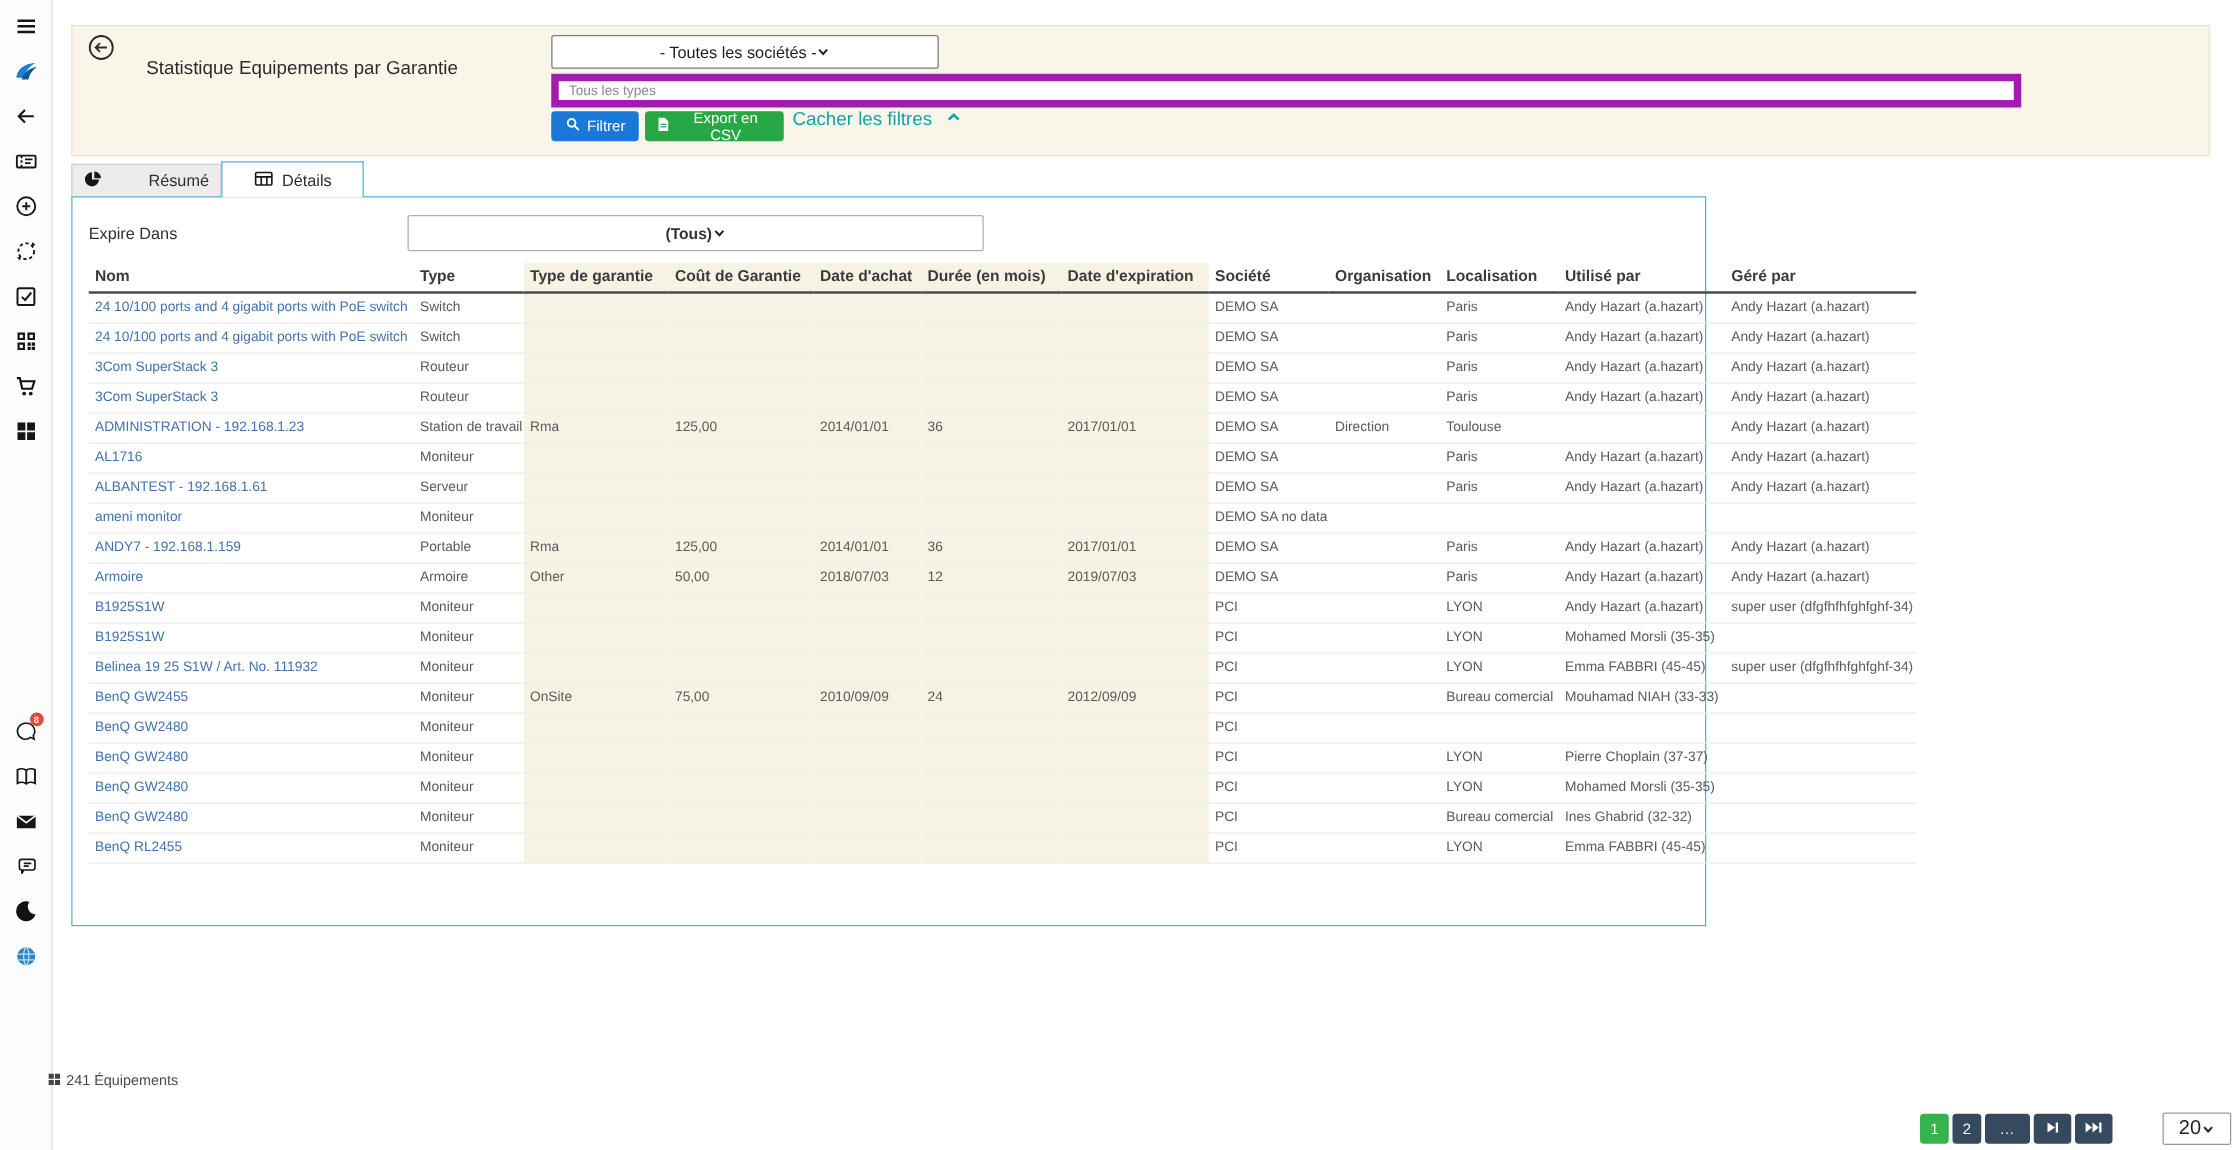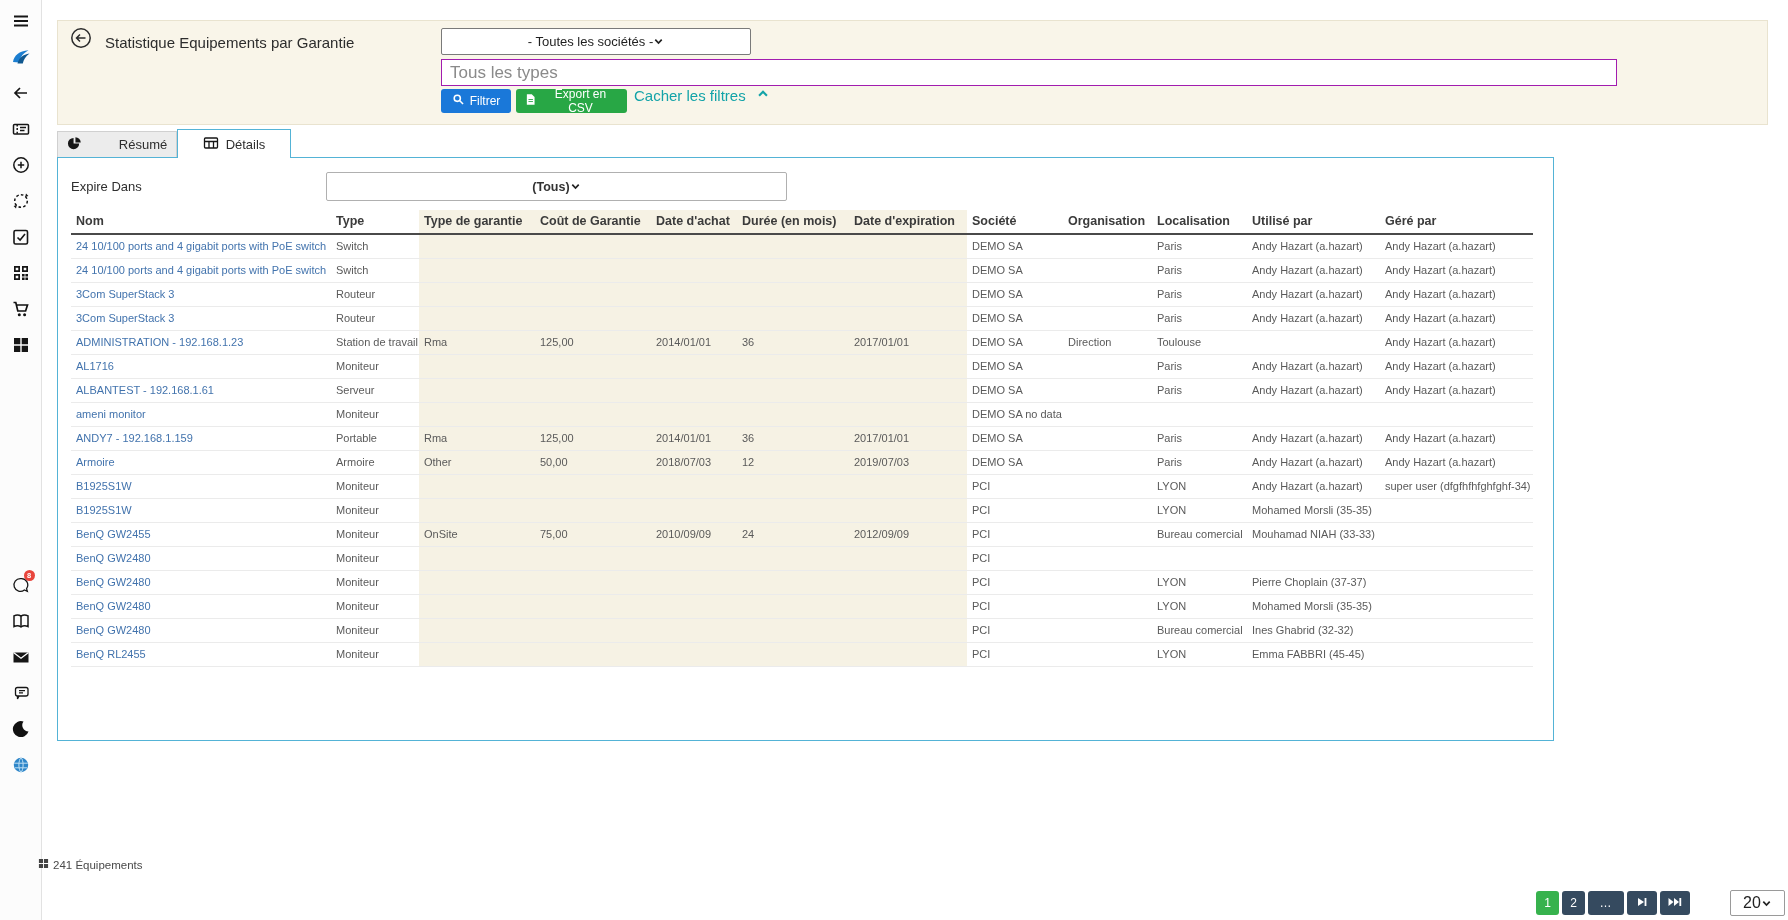--- a/index.html
+++ b/index.html
@@ -12,35 +12,35 @@
   
   .sidebar{position:absolute;left:0;top:0;width:41px;height:920px;background:#fcfcfc;border-right:1px solid #e2e2e2;}
   .side-top,.side-bottom{position:absolute;left:0;width:41px;display:flex;flex-direction:column;align-items:center;}
   .side-top{top:10px;gap:14px;}
   .side-bottom{top:574px;gap:14px;}
   .sicon{width:22px;height:22px;display:flex;align-items:center;justify-content:center;cursor:pointer;position:relative;}
   .sicon svg{width:20px;height:20px;}
   
   .filter-panel{position:absolute;left:57px;top:20px;width:1711px;height:105px;background:#f9f5e9;border:1px solid #e9e3cf;box-sizing:border-box;}
   .back-btn{position:absolute;left:12px;top:6px;width:22px;height:22px;cursor:pointer;}
-  .page-title{position:absolute;left:43px;top:7px;margin:4px;font-size:15px;font-weight:400;color:#2d2d2d;line-height:22px;}
+  .page-title{position:absolute;left:43px;top:7px;margin:16px;font-size:15px;font-weight:400;color:#2d2d2d;line-height:22px;}
   .fake-select{display:flex;align-items:center;justify-content:center;background:#fff;box-sizing:border-box;cursor:pointer;padding:0 7px;border-radius:2px;}
   .company-select{position:absolute;left:383px;top:7px;width:310px;height:27px;border:1px solid #7a7a7a;font-size:13px;color:#1f1f1f;}
-  .types-input{position:absolute;left:383px;top:38px;width:1176px;height:27px;box-sizing:border-box;border:1px solid #a21caf;padding:0 8px;font-size:17px;color:#333;font-family:"Liberation Sans", sans-serif;background:#fff;}
+  .types-input{position:absolute;left:383px;top:38px;width:1176px;height:27px;box-sizing:border-box;border:6px solid #a21caf;padding:0 8px;font-size:11px;color:#333;font-family:"Liberation Sans", sans-serif;background:#fff;}
   .types-input::placeholder{color:#8a8a8a;}
   .btn{position:absolute;top:68px;height:24px;border:none;border-radius:3px;color:#fff;font-size:12px;display:flex;align-items:center;justify-content:center;gap:5px;cursor:pointer;font-family:"Liberation Sans", sans-serif;padding:0 8px;box-sizing:border-box;}
   .btn-filter{left:383px;width:70px;background:#1a78d9;}
   .btn-export{left:458px;width:111px;background:#28a745;}
   .hide-filters{position:absolute;left:576px;top:66px;height:26px;display:flex;align-items:flex-start;gap:10px;color:#13a3a8;font-size:15px;cursor:pointer;text-decoration:none;}
   
   .tab{position:absolute;display:flex;align-items:center;justify-content:center;gap:7px;font-size:13px;color:#2e2e2e;cursor:pointer;box-sizing:border-box;}
   .tab-resume{left:57px;top:131px;width:120px;height:27px;background:#ececec;border:1px solid #d0d0d0;gap:37px;}
   .tab-details{left:177px;top:129px;width:114px;height:29px;background:#ffffff;border:1px solid #54b3d6;border-bottom:none;z-index:3;}
   
-  .content-panel{position:absolute;left:57px;top:157px;width:1497px;height:584px;border:1px solid #54b3d6;background:#fff;box-sizing:border-box;z-index:2;}
+  .content-panel{position:absolute;left:57px;top:157px;width:1308px;height:584px;border:1px solid #54b3d6;background:#fff;box-sizing:border-box;z-index:2;}
   .expire-label{position:absolute;left:13px;top:21px;font-size:13px;color:#2f2f2f;}
   .expire-select{position:absolute;left:268px;top:14px;width:461px;height:29px;border:1px solid #b0b0b0;font-size:12.5px;color:#333;font-weight:bold;}
   .chev svg{width:11px;height:11px;display:block;}
   
   .tbl-wrap{position:absolute;left:13px;top:52px;width:1462px;}
   table{border-collapse:collapse;table-layout:fixed;width:1462px;}
   th{font-size:12.5px;font-weight:700;color:#3b3b3b;text-align:left;padding:4px 0 5px 5px;border-bottom:2px solid #4a4a4a;white-space:nowrap;overflow:hidden;}
   td{font-size:11px;color:#5a5a5a;padding:4px 0 4px 5px;border-bottom:1px solid #ebebeb;white-space:nowrap;overflow:hidden;line-height:15px;}
   td:last-child,th:last-child{overflow:visible;}
   .wband{background:#f6f2e4;}
@@ -428,20 +428,34 @@
               <td class="wband"></td>
               <td class="wband"></td>
               <td class="wband"></td>
               <td class="wband"></td>
               <td class="wband"></td>
               <td>PCI</td>
               <td></td>
               <td>LYON</td>
               <td>Mohamed Morsli (35-35)</td>
               <td></td>
+            </tr>
+            <tr>
+              <td><a class="namelink">Belinea 19 25 S1W / Art. No. 111932</a></td>
+              <td>Moniteur</td>
+              <td class="wband"></td>
+              <td class="wband"></td>
+              <td class="wband"></td>
+              <td class="wband"></td>
+              <td class="wband"></td>
+              <td>PCI</td>
+              <td></td>
+              <td>LYON</td>
+              <td>Emma FABBRI (45-45)</td>
+              <td>super user (dfgfhfhfghfghf-34)</td>
             </tr>
             <tr>
               <td><a class="namelink">BenQ GW2455</a></td>
               <td>Moniteur</td>
               <td class="wband">OnSite</td>
               <td class="wband">75,00</td>
               <td class="wband">2010/09/09</td>
               <td class="wband">24</td>
               <td class="wband">2012/09/09</td>
               <td>PCI</td>

